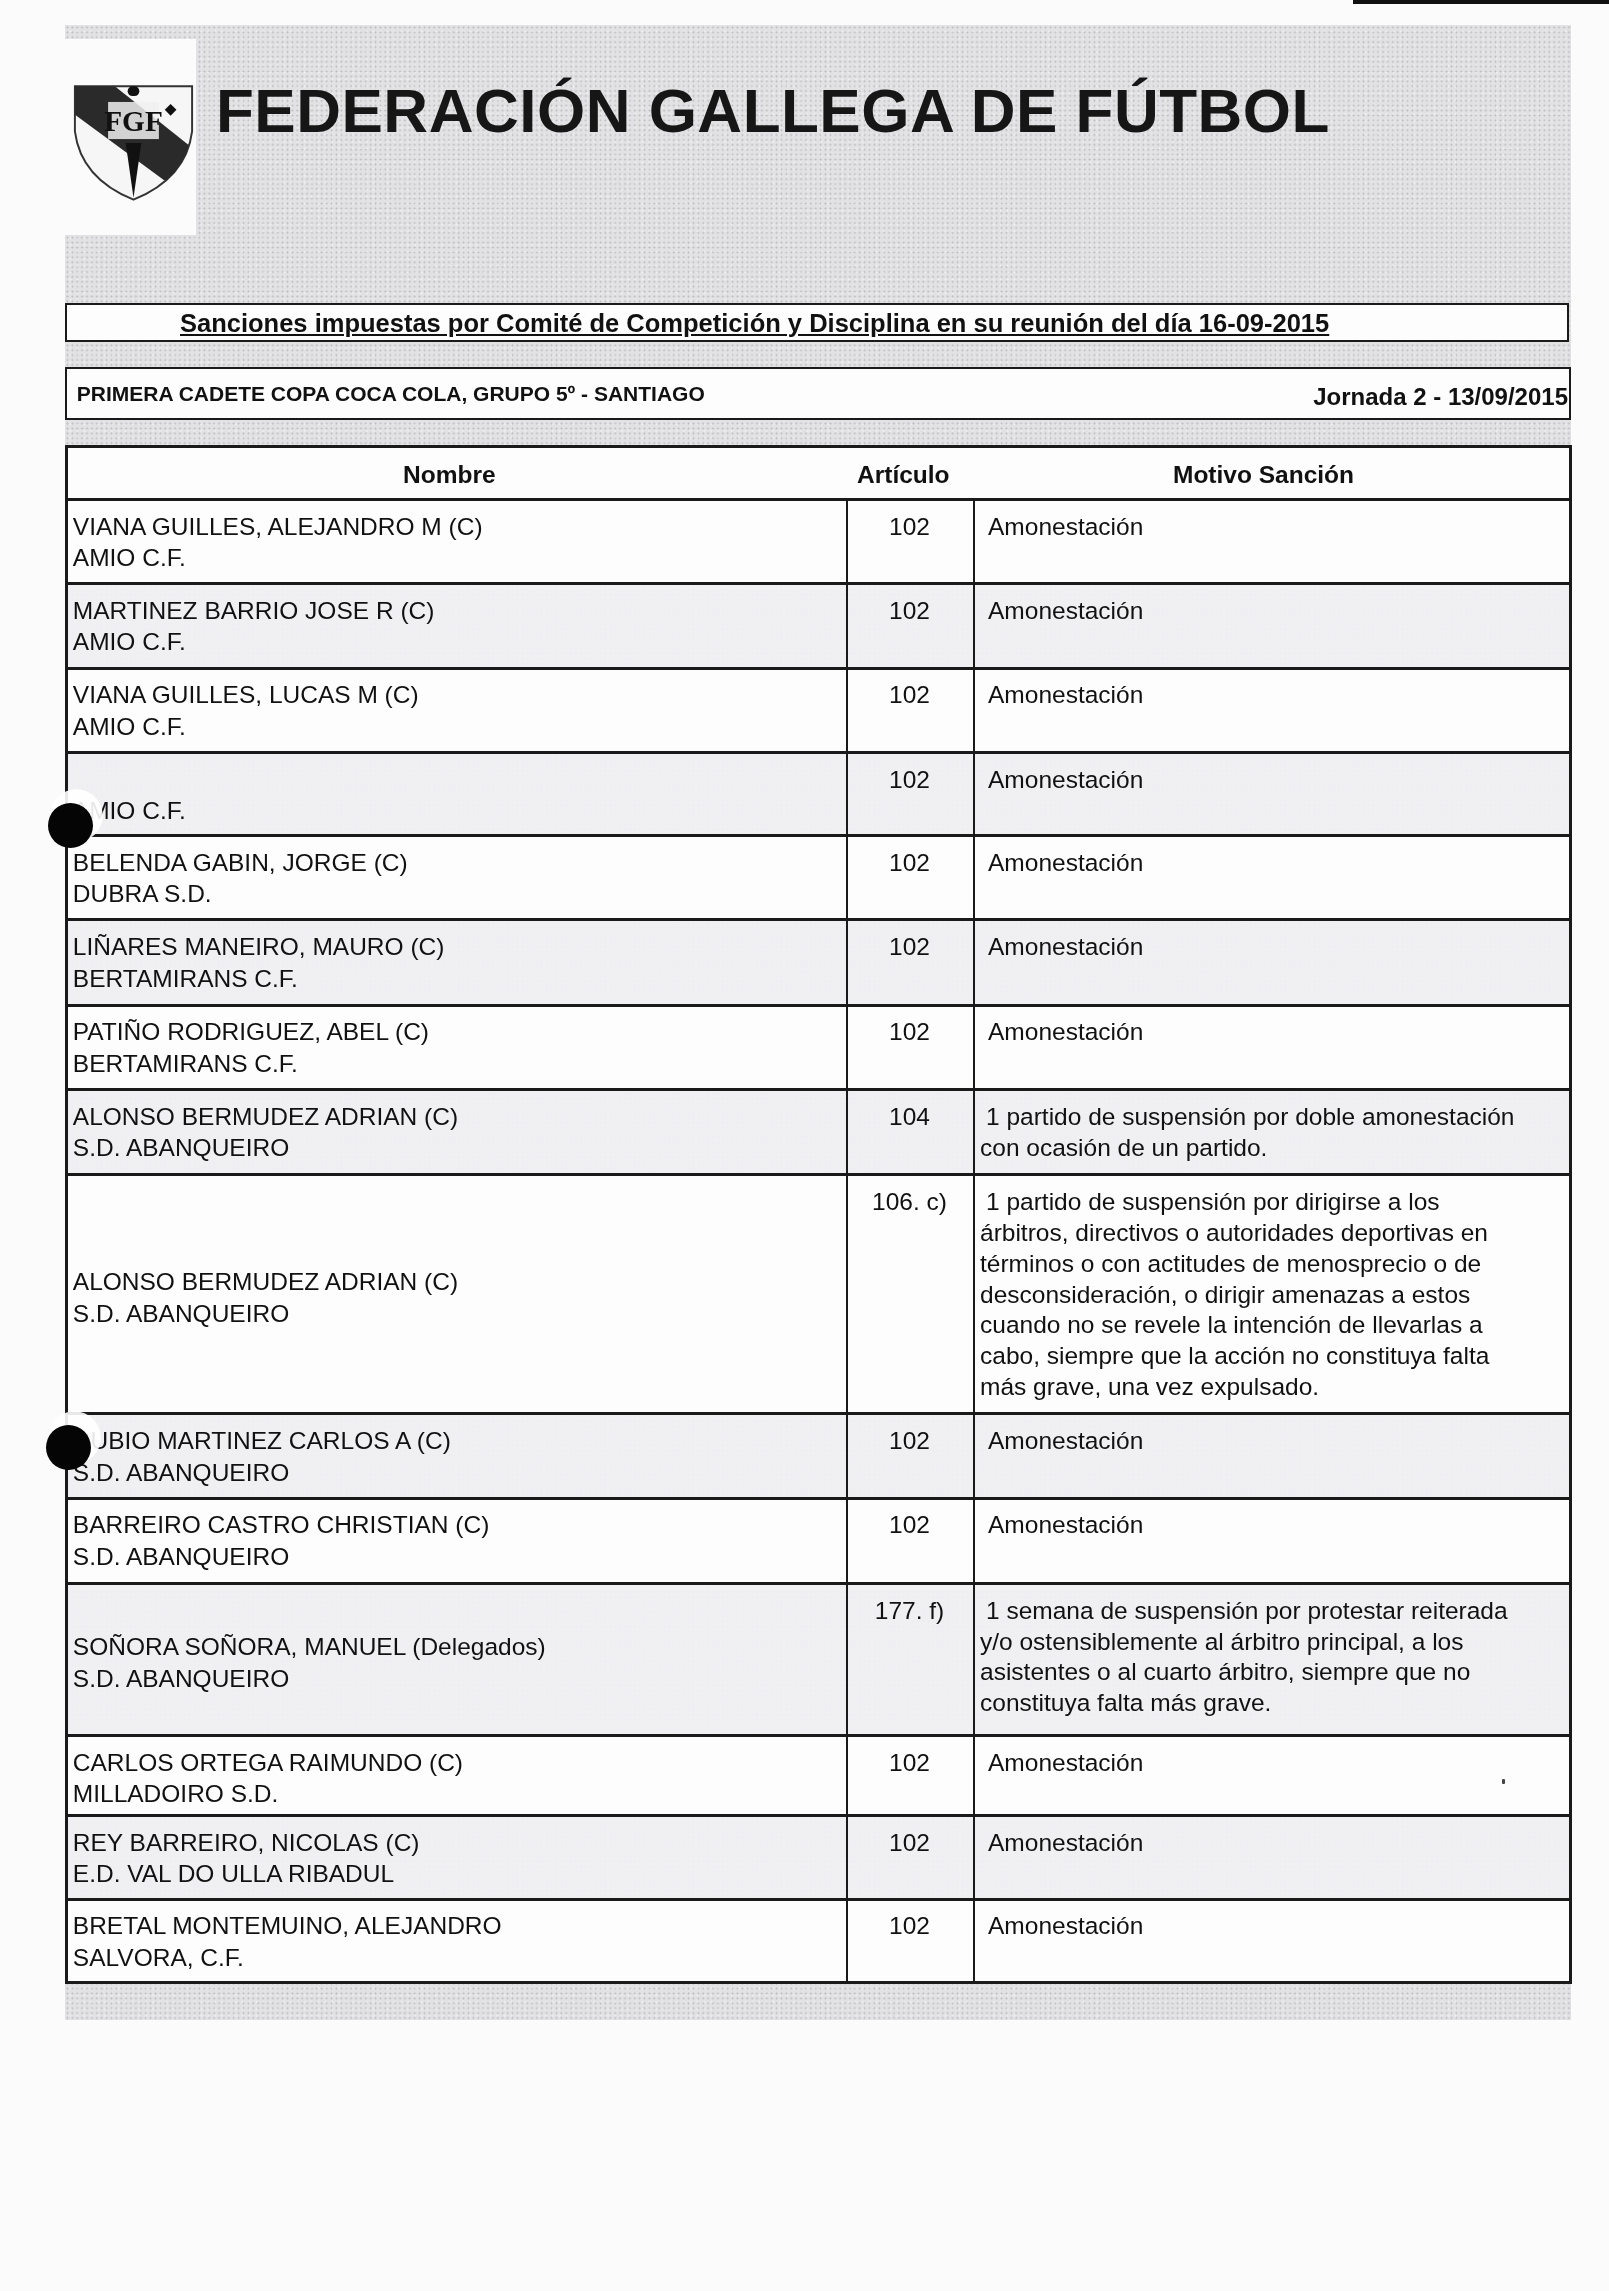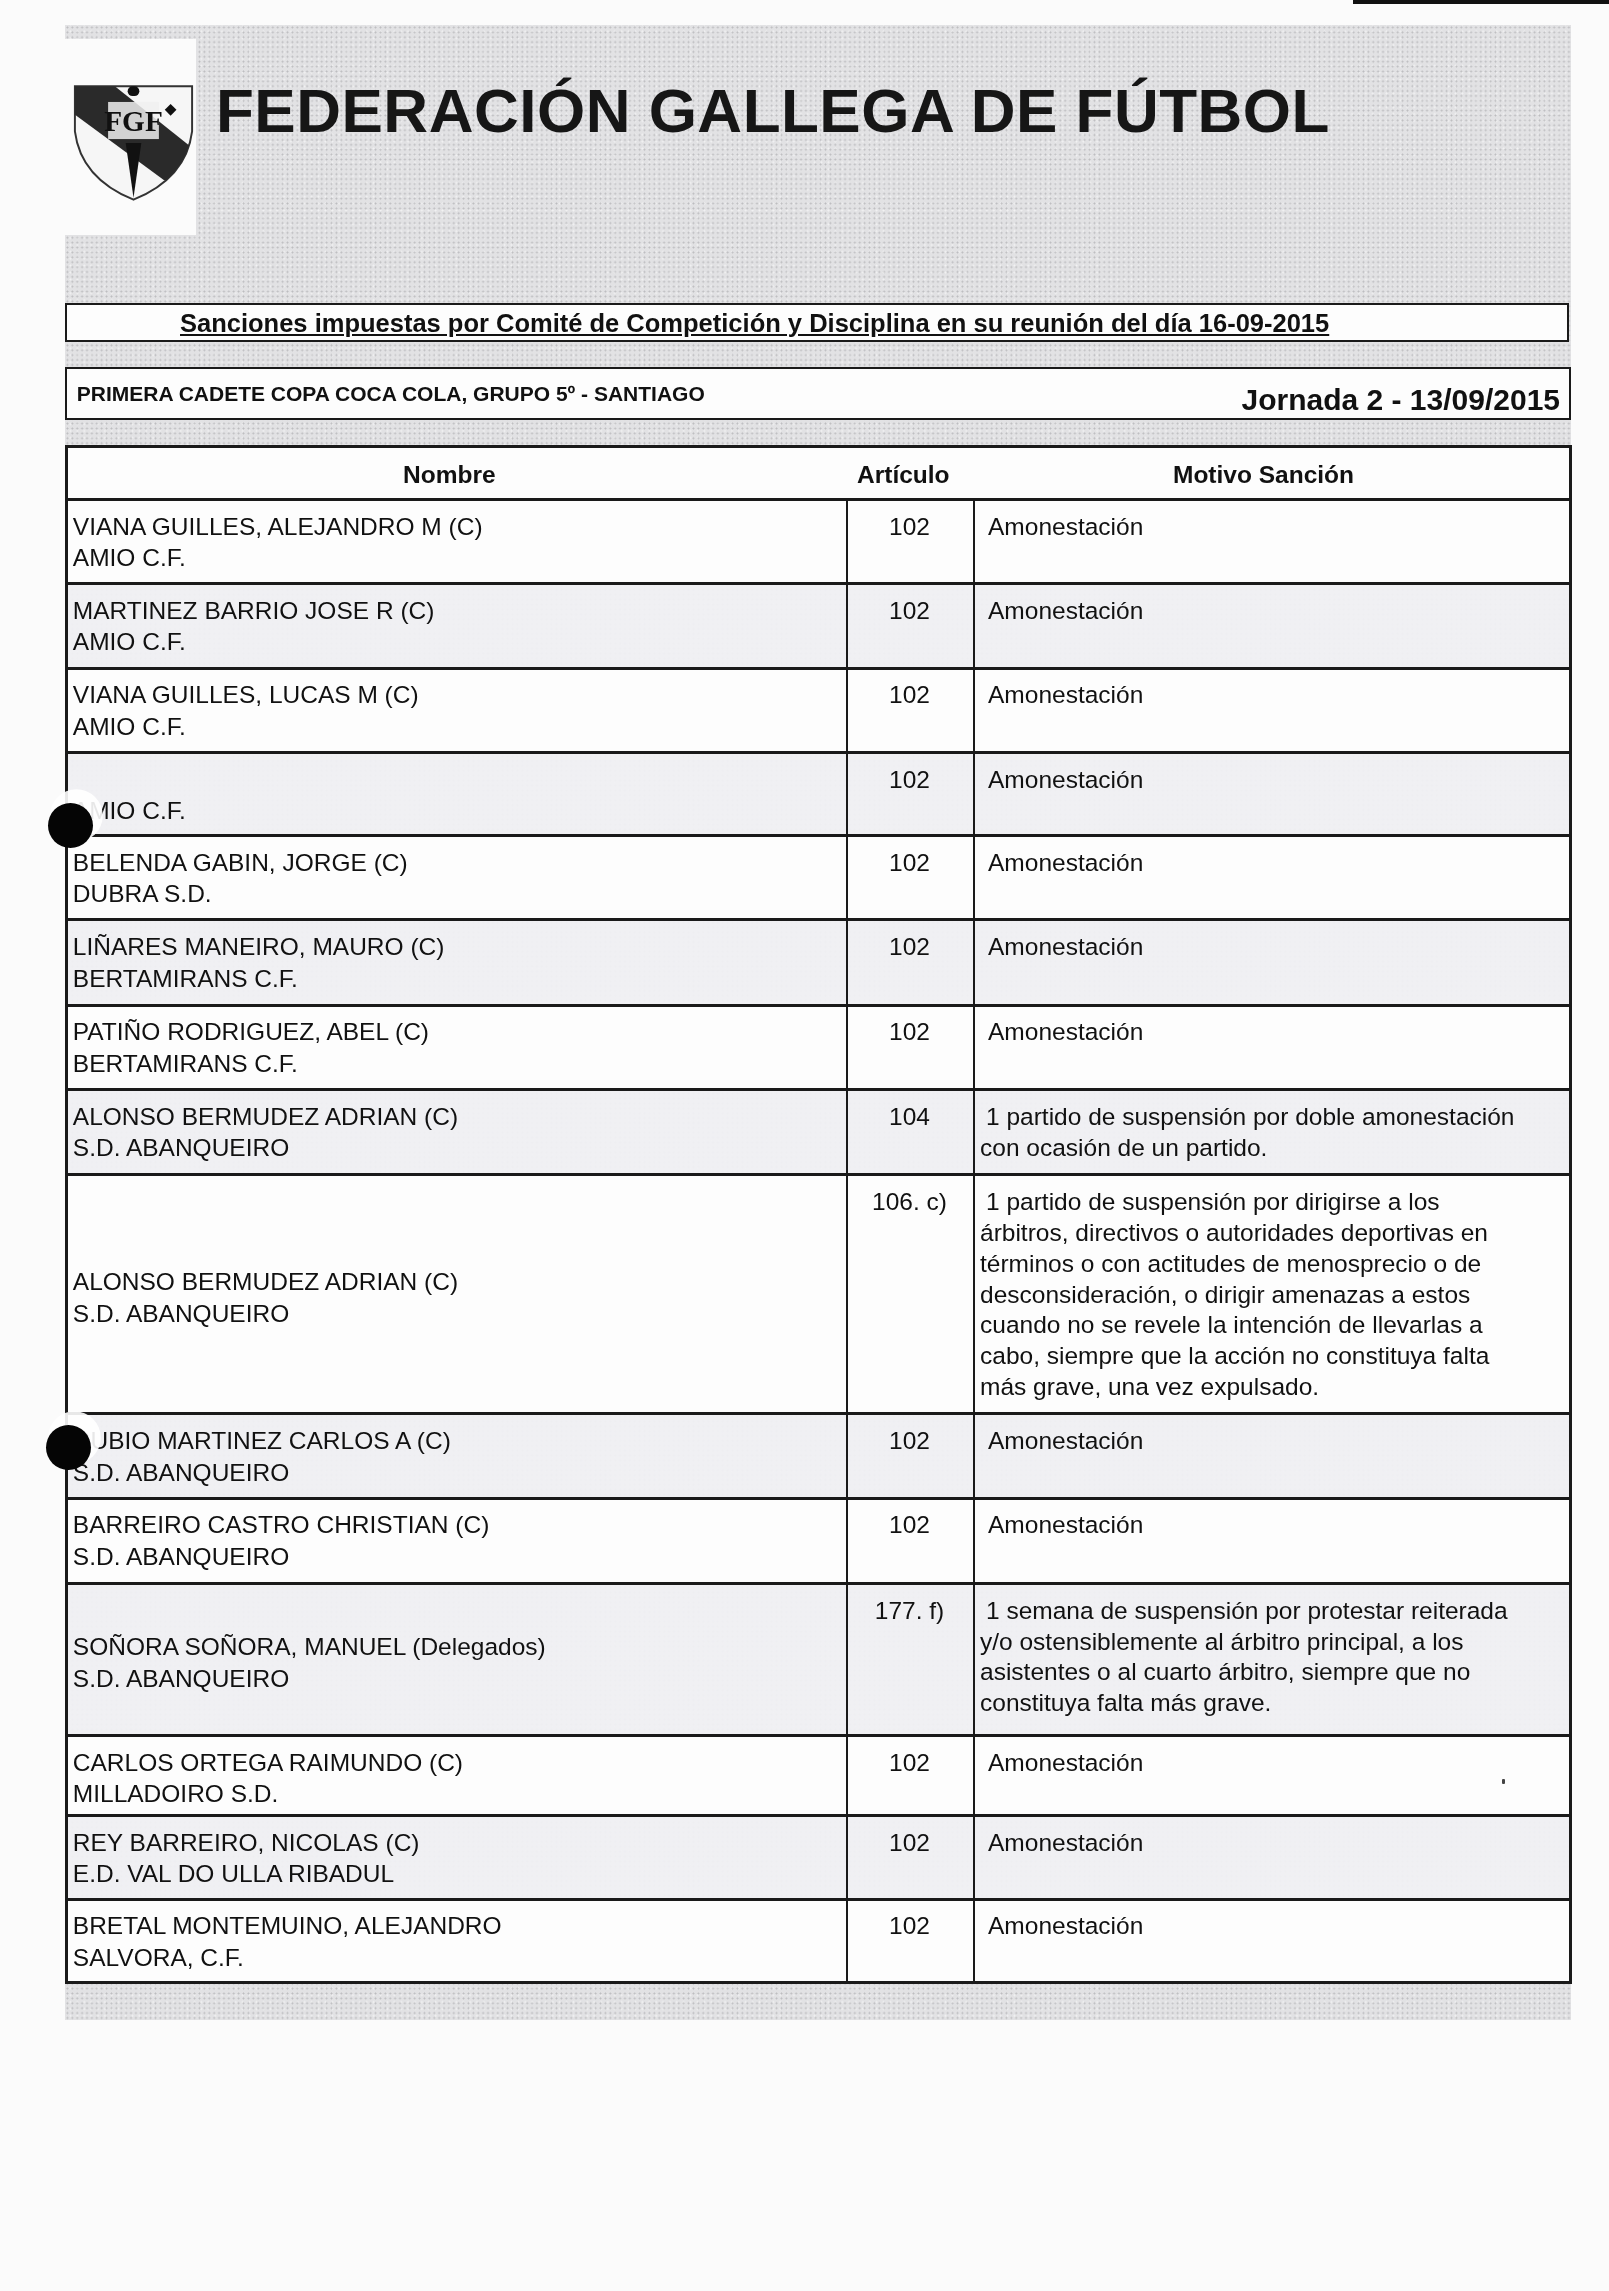--- a/index.html
+++ b/index.html
@@ -29,21 +29,21 @@
   .box {
     position:absolute; background:#fdfdfd; border:2.9px solid #1a1a1a; box-sizing:border-box;
   }
   .box.sanciones { left:65px; top:303px; width:1504px; height:39px; }
   .sanciones-text {
     position:absolute; left:113px; top:3.9px; font-size:25.5px; font-weight:bold; text-decoration:underline;
     white-space:nowrap;
   }
   .box.primera { left:65px; top:367px; width:1506px; height:53px; }
   .primera-left { position:absolute; left:9.8px; top:12.7px; font-size:21px; font-weight:bold; white-space:nowrap; }
-  .primera-right { position:absolute; right:9px; top:13.7px; font-size:30px; font-weight:bold; white-space:nowrap; }
+  .primera-right { position:absolute; right:1px; top:13.7px; font-size:24px; font-weight:bold; white-space:nowrap; }
 
   .table { position:absolute; left:65px; top:445px; width:1506px; height:1539px; }
   .hline { position:absolute; left:0; width:1506px; height:2.9px; background:#1a1a1a; }
   .vline { position:absolute; width:2px; background:#1a1a1a; }
   .row-bg { position:absolute; left:2px; width:1503px; }
   .row-bg.light { background:#fdfdfd; }
   .row-bg.gray { background:rgba(240,240,243,0.95); }
   .th { position:absolute; top:15.7px; font-size:24.5px; font-weight:bold; white-space:nowrap; }
   .cell { position:absolute; font-size:24.5px; line-height:31px; white-space:nowrap; }
   .cell.art { width:127px; text-align:center; }

